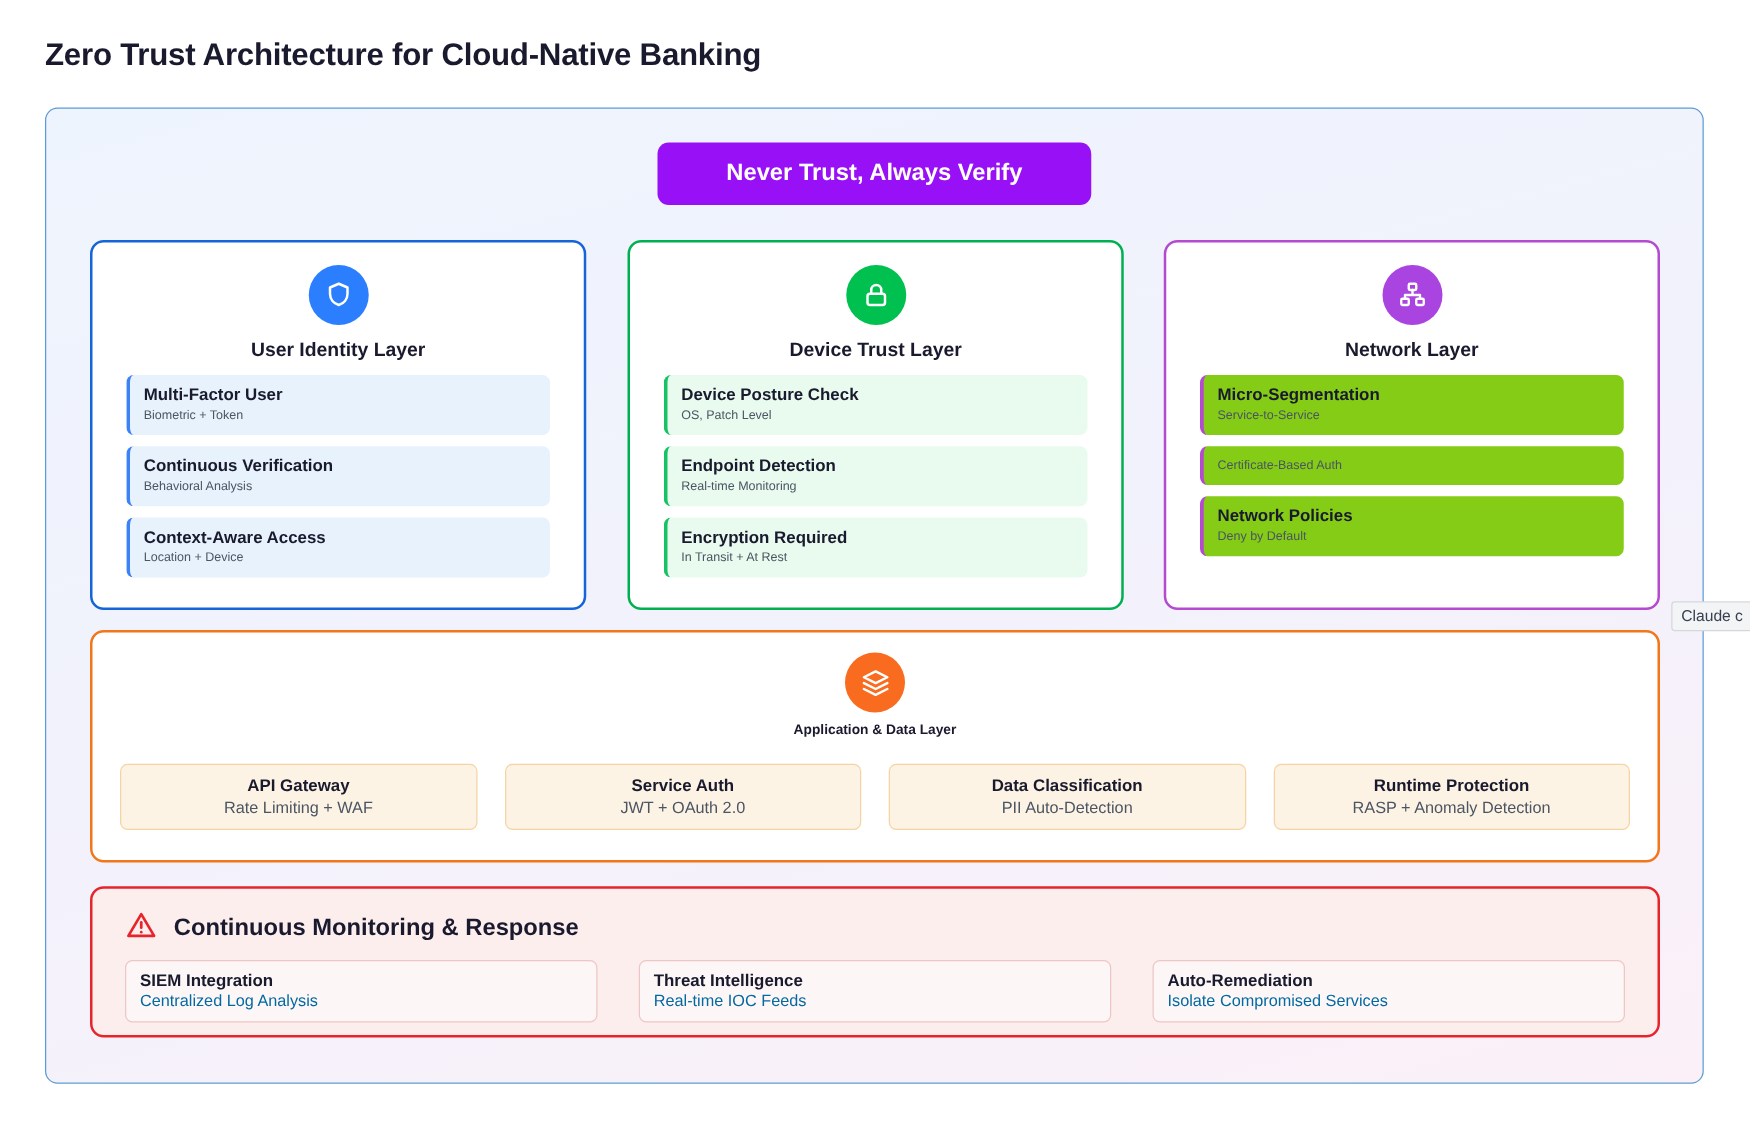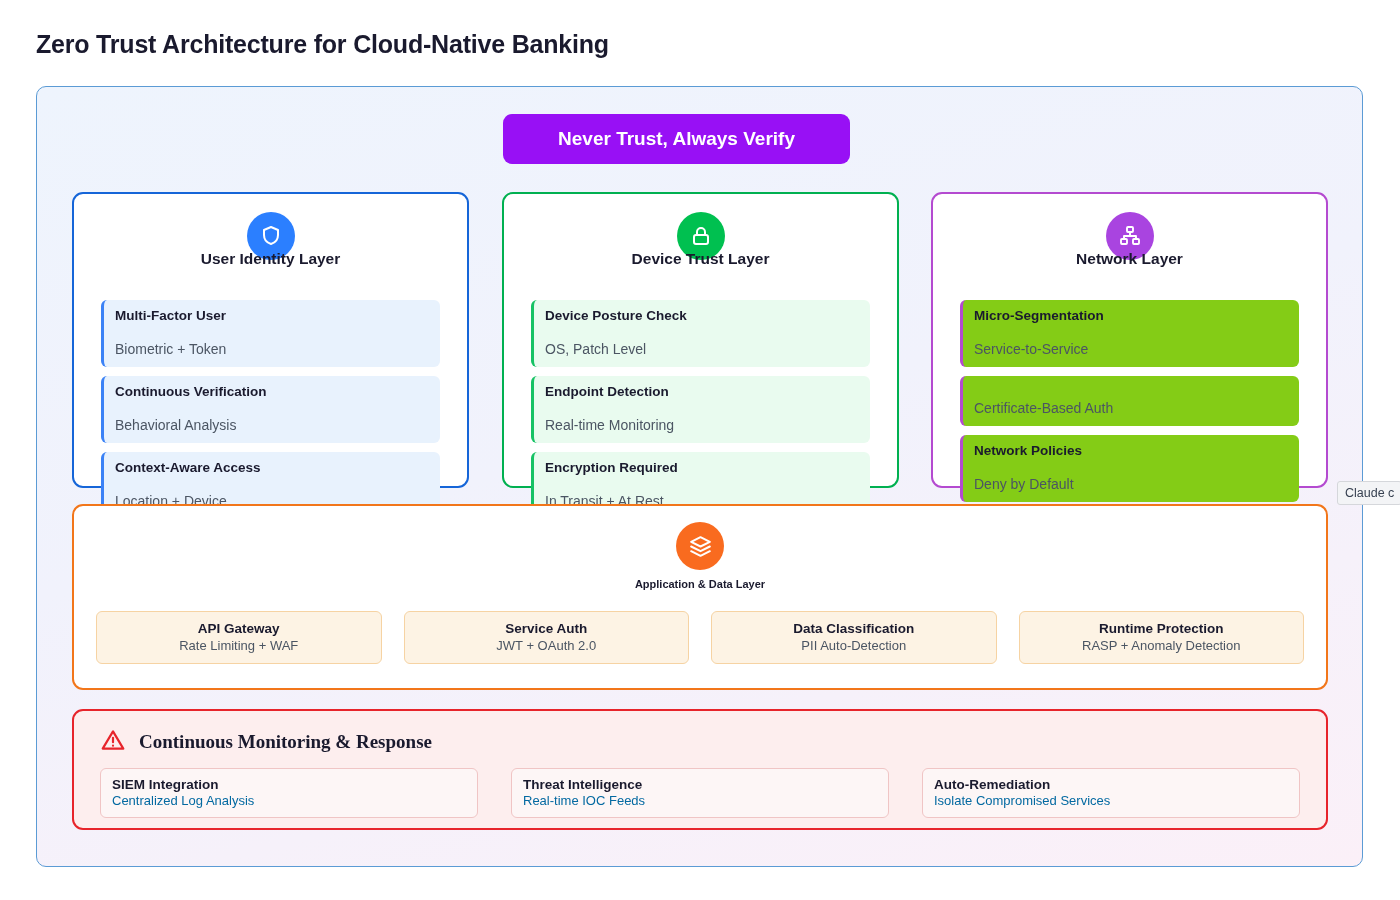--- a/index.html
+++ b/index.html
@@ -25,21 +25,21 @@
   .canvas {
     position: absolute;
     left: 36px; top: 86px;
     width: 1327px; height: 781px;
     border: 1.5px solid #5b9bd5;
     border-radius: 10px;
     background: linear-gradient(165deg, #eef4fd 0%, #f1f2fc 45%, #fbf0f8 100%);
   }
   .banner {
     position: absolute;
-    left: 466px; top: 27px;
+    left: 489px; top: 27px;
     width: 347px; height: 50px;
     background: #9810f5;
     border-radius: 9px;
     display: flex;
     align-items: center;
     justify-content: center;
     color: #ffffff;
     font-size: 19px;
     font-weight: bold;
   }
@@ -63,34 +63,34 @@
     border-radius: 50%;
     display: flex; align-items: center; justify-content: center;
   }
   .ic-blue { background: #2b7fff; }
   .ic-green { background: #00c050; }
   .ic-purple { background: #a944e0; }
   .ic-orange { background: #f96b1f; }
 
   .pillar-title {
     position: absolute;
-    top: 56px; left: 0; right: 0;
+    top: 78px; left: 0; right: 0;
     text-align: center;
     font-size: 15.5px;
     font-weight: bold;
     color: #1a1a2e;
   }
   .items { position: absolute; left: 27px; right: 27px; top: 106px; }
   .item {
     border-radius: 6px;
     padding: 8px 11px 9px 11px;
     margin-bottom: 9px;
   }
   .item-title { font-size: 13.5px; font-weight: bold; color: #1a1a2e; line-height: 1.25; }
-  .item-sub { font-size: 14px; color: #4b5563; line-height: 1.3; margin-top: 15px; }
+  .item-sub { font-size: 10px; color: #4b5563; line-height: 1.3; margin-top: 1px; }
   .it-blue { background: #e8f2fd; border-left: 3px solid #3b82f6; }
   .it-green { background: #e9fbef; border-left: 3px solid #16c264; }
   .it-purple { background: #84cc16; border-left: 3px solid #b44ad0; }
 
   .applayer {
     position: absolute;
     left: 35px; top: 417px;
     width: 1256px; height: 186px;
     background: #ffffff;
     border: 2px solid #f2761a;
@@ -121,21 +121,21 @@
     width: 1256px; height: 121px;
     background: #fdeeee;
     border: 2px solid #e7242b;
     border-radius: 11px;
   }
   .monitor-head {
     position: absolute;
     left: 26px; top: 16px;
     display: flex; align-items: center; gap: 13px;
   }
-  .monitor-title { font-size: 19px; font-weight: bold; color: #1a1a2e; font-family: Liberation Serif, serif; }
+  .monitor-title { font-size: 19px; font-weight: bold; color: #1a1a2e; }
   .monitor-cards {
     position: absolute;
     left: 26px; right: 26px; top: 57px;
     display: flex; gap: 33px;
   }
   .mon-card {
     flex: 1;
     background: #fdf6f6;
     border: 1px solid #f0c5c5;
     border-radius: 6px;

